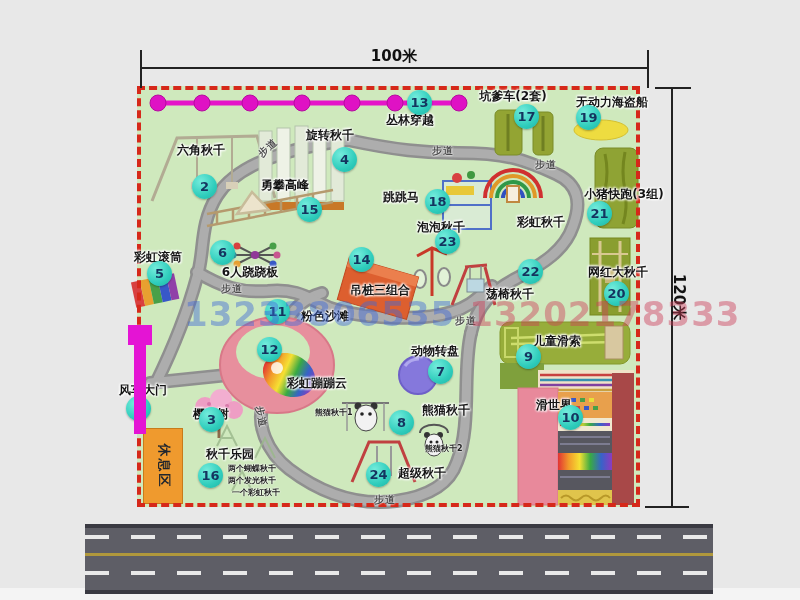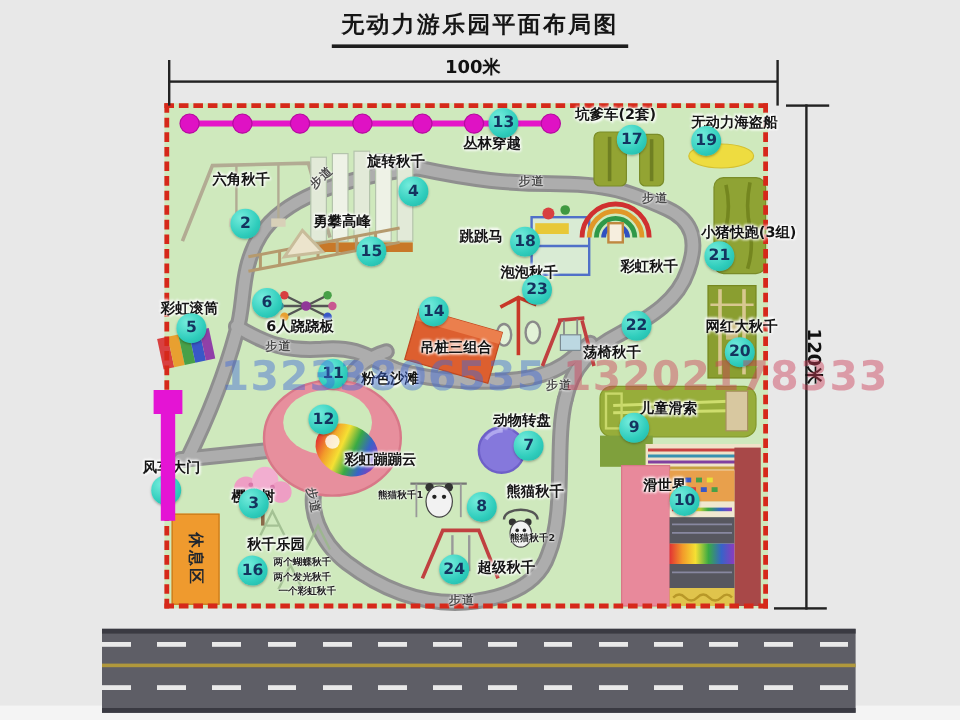--- a/index.html
+++ b/index.html
@@ -40,21 +40,20 @@
   #midline{position:absolute;left:0;right:0;top:25px;height:3px;background:#b0983c;}
   #roadlbl{position:absolute;left:50%;top:50%;transform:translate(-50%,-50%);font-size:30px;font-weight:bold;
         color:#111;letter-spacing:34px;text-indent:34px;z-index:7;white-space:nowrap;}
   #bottomstrip{position:absolute;left:0;top:588px;width:800px;height:12px;background:#f4f4f4;}
 </style>
 </head>
 <body>
 
 <div id="stage">
 
-  <div id="title" class="t">无动力游乐园平面布局图</div>
 
   <div class="dimlbl" style="left:394px;top:56px;">100米</div>
   <div class="dim" style="left:141px;top:67px;width:507px;height:2px;"></div>
   <div class="dim" style="left:140px;top:50px;width:2px;height:38px;"></div>
   <div class="dim" style="left:647px;top:50px;width:2px;height:38px;"></div>
 
   <div class="dim" style="left:671px;top:87px;width:2px;height:421px;"></div>
   <div class="dim" style="left:655px;top:87px;width:36px;height:2px;"></div>
   <div class="dim" style="left:645px;top:506px;width:44px;height:2px;"></div>
   <div class="dimlbl" style="left:678px;top:297px;transform:translate(-50%,-50%) rotate(90deg);">120米</div>

